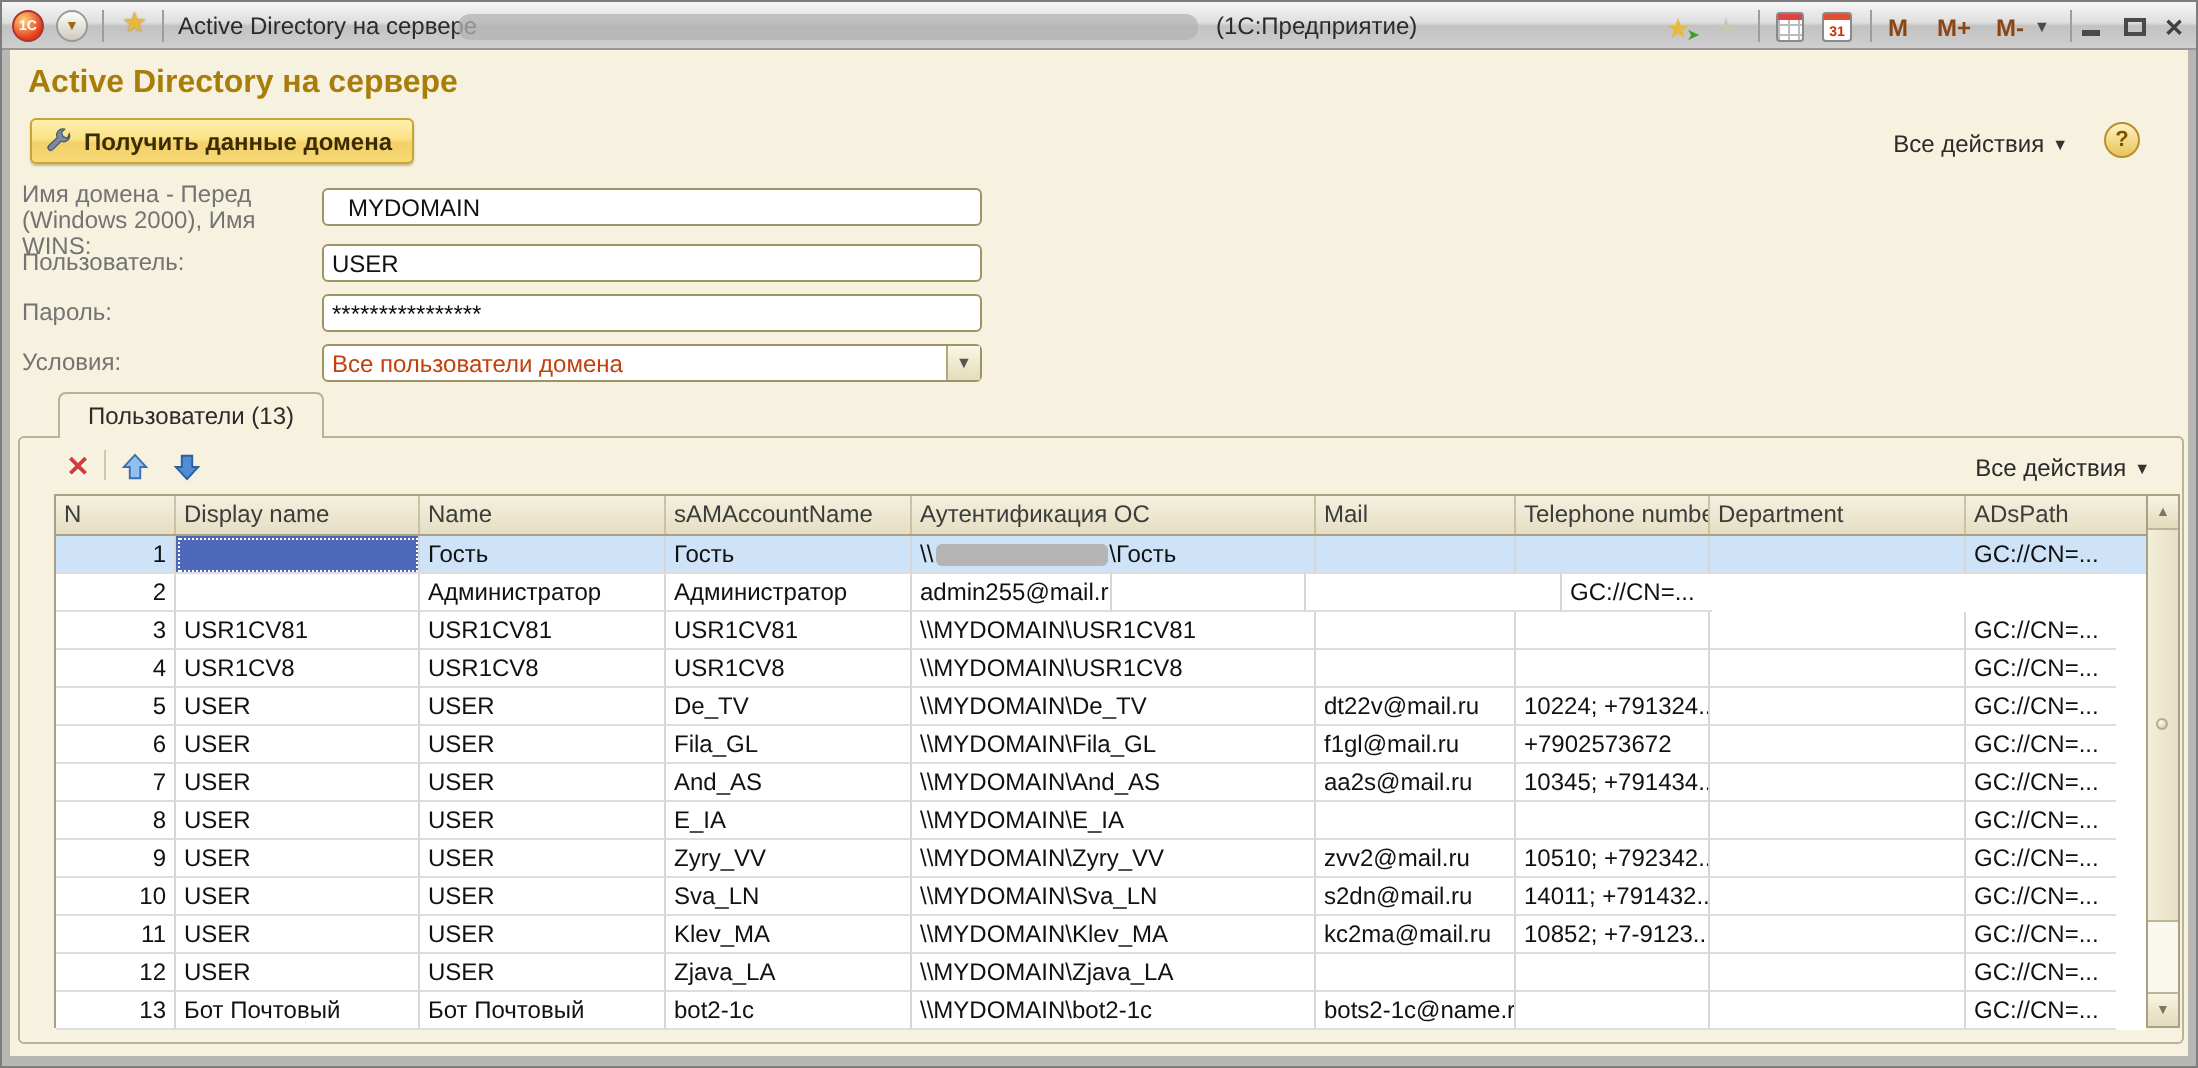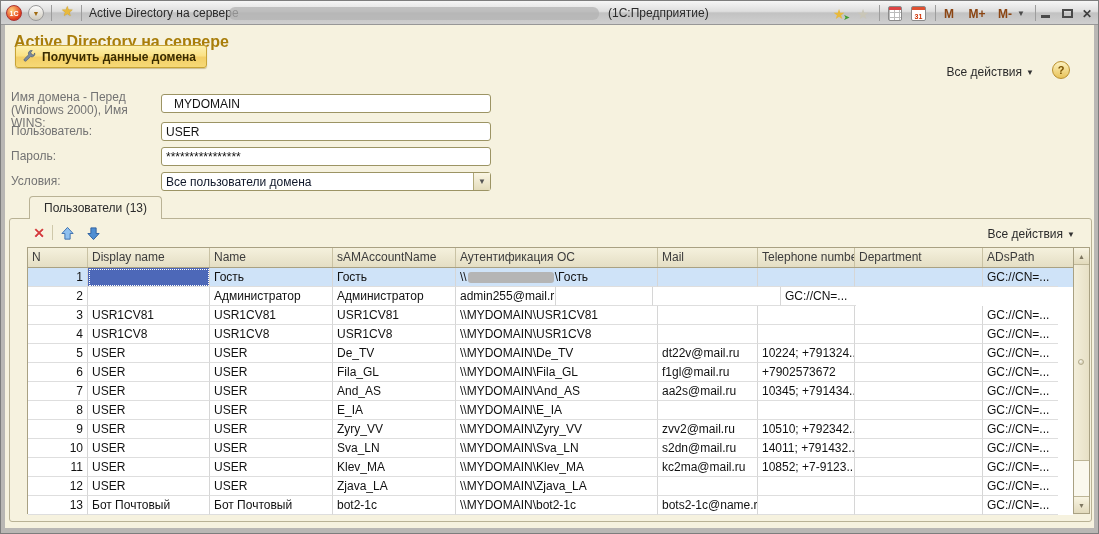--- a/index.html
+++ b/index.html
@@ -33,38 +33,38 @@
     background-image:linear-gradient(#e05030 0 3px, transparent 3px); }
   .m-btn { color:#8b4513; font-weight:bold; font-size:12px; }
   .win-ctl { color:#3f3f3f; font-weight:bold; }
   .max-box { width:11px; height:9px; border:2px solid #4a4a4a; }
   .min-bar { width:9px; height:3px; background:#4a4a4a; margin-top:6px; }
   .chev { color:#4a4a4a; font-size:8px; }
 
   
   .content { position:absolute; top:24px; left:4px; right:4px; bottom:5px; background:#f6f2df; }
   .page-title { position:absolute; left:9px; top:8px; font-size:16px; font-weight:bold; color:#a87d0a; }
-  .get-btn { position:absolute; left:10px; top:20px; height:23px; padding:0 10px 0 6px; display:flex; align-items:center; gap:5px;
+  .get-btn { position:absolute; left:10px; top:34px; height:23px; padding:0 10px 0 6px; display:flex; align-items:center; gap:5px;
     background:linear-gradient(180deg,#fdf0ae 0%,#fbe286 45%,#f3cf67 55%,#f6d976 100%);
     border:1px solid #c8a436; border-radius:3px; box-shadow:0 1px 1px rgba(120,90,0,.35); cursor:pointer; }
   .get-btn span.lbl { font-size:12px; font-weight:bold; color:#3a2c00; }
   .allact { display:flex; align-items:center; gap:4px; font-size:12px; color:#2b2b2b; cursor:pointer; }
   .allact .arr { font-size:8px; color:#333; }
   .allact-top { position:absolute; right:60px; top:40px; }
   .help-btn { position:absolute; right:24px; top:36px; width:18px; height:18px; border-radius:50%;
     background:linear-gradient(180deg,#fdf2c0,#e8c35a); border:1px solid #b98f2d; color:#7a5200;
     font-size:11px; font-weight:bold; display:flex; align-items:center; justify-content:center; cursor:pointer; }
 
   
   .f-label { position:absolute; left:6px; width:150px; font-size:12px; color:#737373; line-height:13px; }
   .f-input { position:absolute; left:156px; width:330px; height:19px; background:#fff; border:1px solid #9c9464;
     border-radius:3px; font-size:12px; color:#111; padding:1px 4px; font-family:"Liberation Sans",sans-serif; }
   .combo { position:absolute; left:156px; width:330px; height:19px; background:#fff; border:1px solid #9c9464;
     border-radius:3px; display:flex; align-items:center; cursor:pointer; }
-  .combo .val { flex:1; font-size:12px; color:#0f172a; padding:0 4px; }
+  .combo .val { flex:1; font-size:12px; color:#c2410c; padding:0 4px; }
   .combo .btn { width:17px; height:17px; border-left:1px solid #b0a878; background:linear-gradient(180deg,#faf6e4,#e4dcbc);
     display:flex; align-items:center; justify-content:center; font-size:8px; color:#555; }
 
   
   .tab { position:absolute; left:24px; top:171px; height:23px; padding:4px 14px 0 14px; background:#f6f2df;
     border:1px solid #b9b295; border-bottom:none; border-radius:4px 4px 0 0; font-size:12px; color:#2b2b2b; z-index:2; cursor:pointer; }
   .panel { position:absolute; left:4px; top:193px; width:1083px; height:304px; background:#f6f2df;
     border:1px solid #b9b295; border-radius:3px; }
   .tt-ico { position:absolute; top:5px; width:18px; height:18px; display:flex; align-items:center; justify-content:center; cursor:pointer; }
   .del-x { color:#d43b3b; font-weight:bold; font-size:14px; text-shadow:0 1px 0 #fff; }

